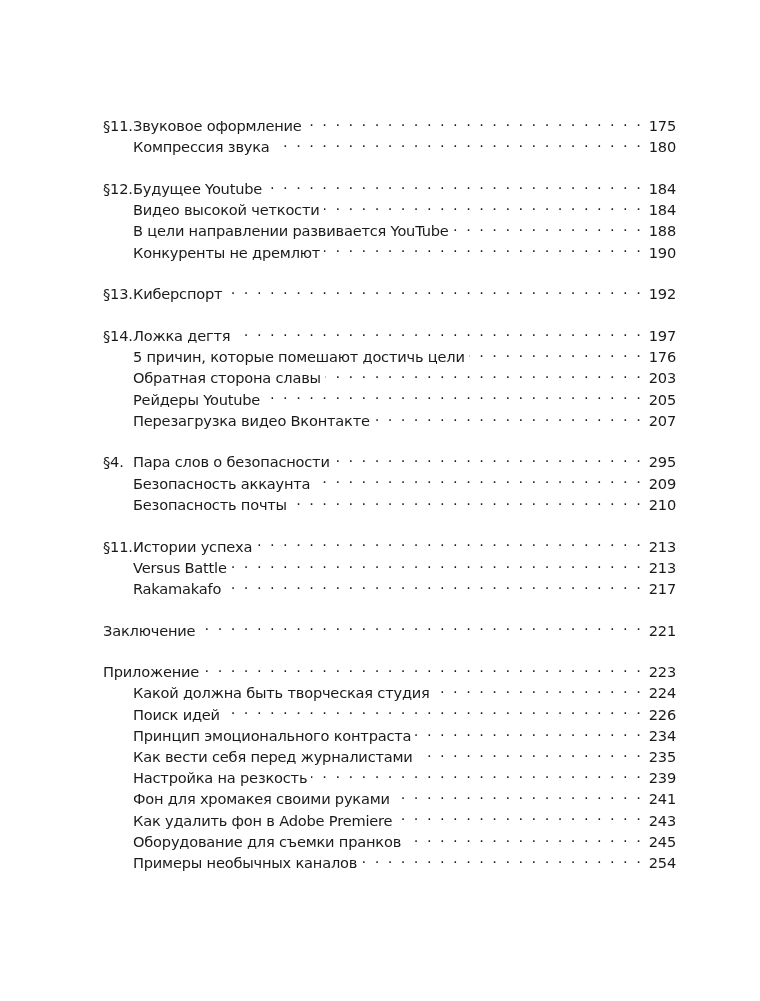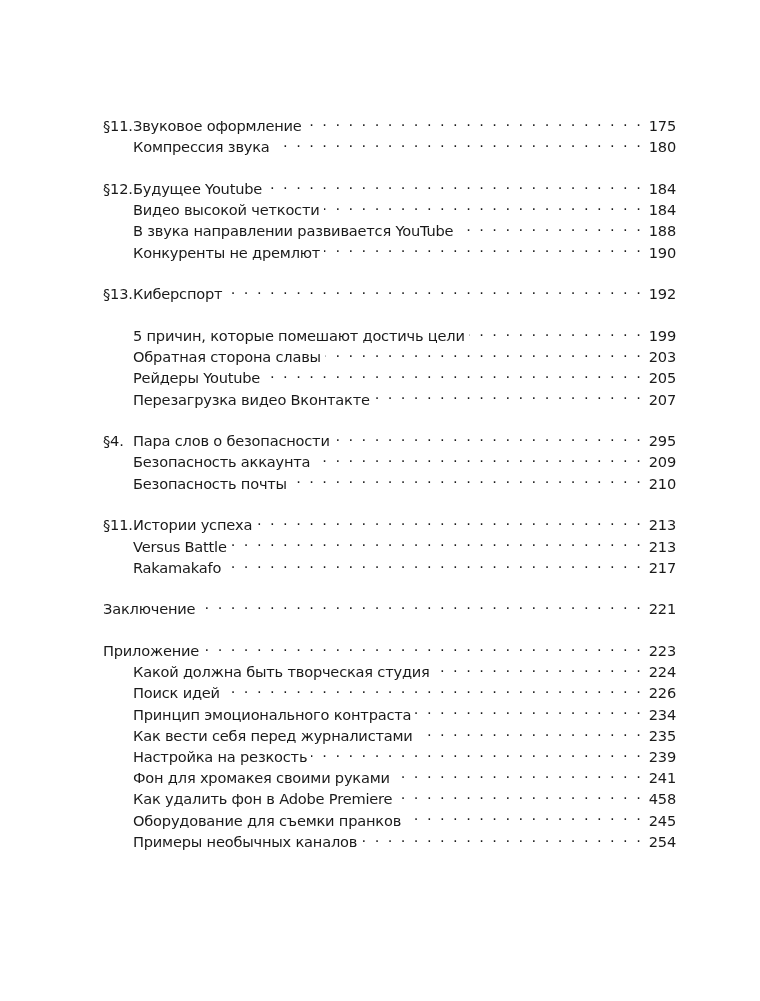--- a/index.html
+++ b/index.html
@@ -56,45 +56,51 @@
         <span class="page">184</span>
       </div>
       <div class="row sub">
         <span class="num"></span>
         <span class="title">Видео высокой четкости</span>
         <span class="leader"></span>
         <span class="page">184</span>
       </div>
       <div class="row sub">
         <span class="num"></span>
-        <span class="title">В звука направлении развивается YouTube</span>
+        <span class="title">В цели направлении развивается YouTube</span>
         <span class="leader"></span>
         <span class="page">188</span>
       </div>
       <div class="row sub">
         <span class="num"></span>
         <span class="title">Конкуренты не дремлют</span>
         <span class="leader"></span>
         <span class="page">190</span>
       </div>
     </div>
     <div class="group">
       <div class="row main">
         <span class="num">§13.</span>
         <span class="title">Киберспорт</span>
         <span class="leader"></span>
         <span class="page">192</span>
       </div>
     </div>
     <div class="group">
+      <div class="row main">
+        <span class="num">§14.</span>
+        <span class="title">Ложка дегтя</span>
+        <span class="leader"></span>
+        <span class="page">197</span>
+      </div>
       <div class="row sub">
         <span class="num"></span>
         <span class="title">5 причин, которые помешают достичь цели</span>
         <span class="leader"></span>
-        <span class="page">199</span>
+        <span class="page">176</span>
       </div>
       <div class="row sub">
         <span class="num"></span>
         <span class="title">Обратная сторона славы</span>
         <span class="leader"></span>
         <span class="page">203</span>
       </div>
       <div class="row sub">
         <span class="num"></span>
         <span class="title">Рейдеры Youtube</span>
@@ -194,21 +200,21 @@
       <div class="row sub">
         <span class="num"></span>
         <span class="title">Фон для хромакея своими руками</span>
         <span class="leader"></span>
         <span class="page">241</span>
       </div>
       <div class="row sub">
         <span class="num"></span>
         <span class="title">Как удалить фон в Adobe Premiere</span>
         <span class="leader"></span>
-        <span class="page">458</span>
+        <span class="page">243</span>
       </div>
       <div class="row sub">
         <span class="num"></span>
         <span class="title">Оборудование для съемки пранков</span>
         <span class="leader"></span>
         <span class="page">245</span>
       </div>
       <div class="row sub">
         <span class="num"></span>
         <span class="title">Примеры необычных каналов</span>

